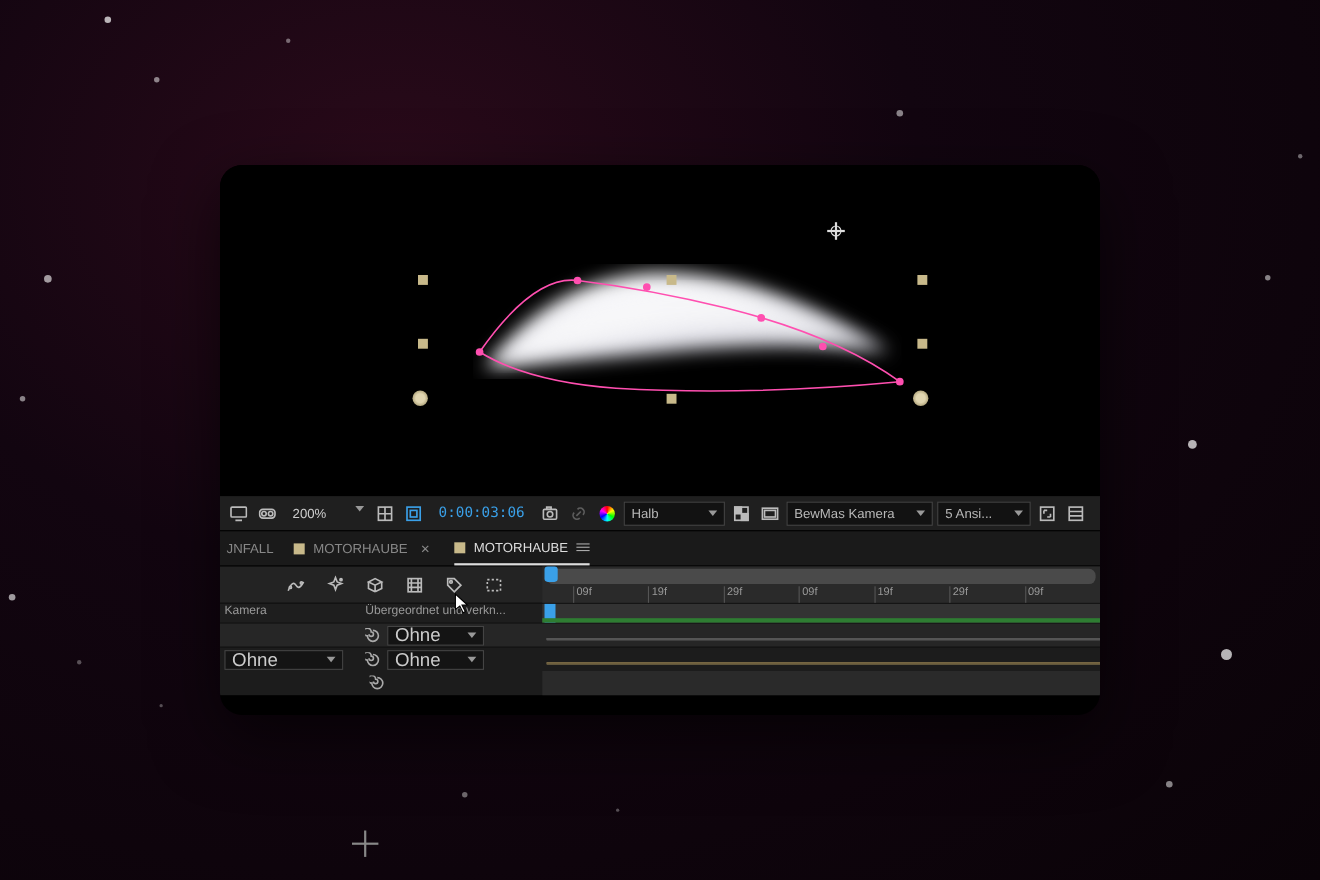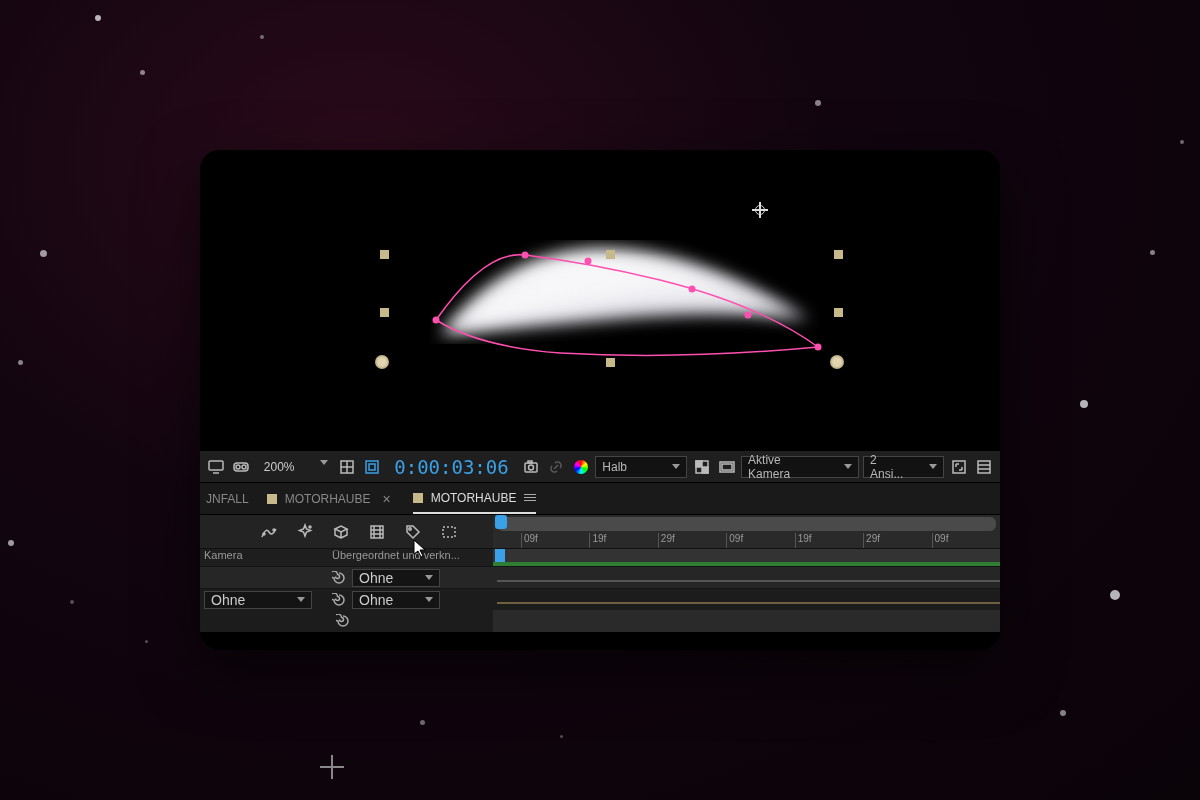--- a/index.html
+++ b/index.html
@@ -65,21 +65,21 @@
     display: flex;
     align-items: center;
     padding: 0 6px;
     gap: 4px;
   }
   .tb-icon { width:22px; height:22px; display:flex; align-items:center; justify-content:center; color:#bbb; cursor:pointer; }
   .tb-icon svg { width:16px; height:16px; fill:none; stroke:#bbb; stroke-width:1.5; }
   .tb-text { color:#ccc; padding:0 4px; }
   .tb-dd { display:flex; gap:18px; padding:0 4px; cursor:pointer; }
   .tb-dd .chev { width:0; height:0; border-left:4px solid transparent; border-right:4px solid transparent; border-top:5px solid #999; margin-left:4px; }
-  .timecode { font-family: monospace; color:#3aa0e8; font-size:19px; padding:0 8px; }
+  .timecode { font-family: monospace; color:#3aa0e8; font-size:13px; padding:0 8px; }
   .color-wheel { width:14px;height:14px;border-radius:50%;background:conic-gradient(red,yellow,lime,cyan,blue,magenta,red); }
   .select-box { background:#121212; border:1px solid #444; height:22px; display:flex; align-items:center; padding:0 6px; gap:20px; cursor:pointer; }
 
   
   .tabs {
     height: 32px;
     background: #1a1a1a;
     display: flex;
     align-items: center;
     padding: 0 6px;
@@ -125,21 +125,21 @@
     height:22px; display:flex; align-items:center;
     border-top:1px solid #141414;
   }
   .layer-row.dark { background:#1c1c1c; }
   .layer-row.light { background:#262626; }
   .lr-left { width:128px; display:flex; align-items:center; padding-left:4px; gap:6px; }
   .lr-mid { width:165px; display:flex; align-items:center; gap:6px; padding-left:4px; }
   .lr-track { flex:1; position:relative; }
   .spiral { display:inline-block; width:14px;height:14px; }
   .spiral svg { width:14px;height:14px; stroke:#aaa; fill:none; stroke-width:1.5; }
-  .dd-small { background:#141414; border:1px solid #444; height:18px; display:flex; align-items:center; padding:0 6px; gap:4px; min-width:88px; cursor:pointer; font-size:14px; color:#ccc; justify-content:space-between; }
+  .dd-small { background:#141414; border:1px solid #444; height:18px; display:flex; align-items:center; padding:0 6px; gap:4px; min-width:88px; cursor:pointer; font-size:17px; color:#ccc; justify-content:space-between; }
   .dd-small .chev { width:0;height:0;border-left:4px solid transparent;border-right:4px solid transparent;border-top:5px solid #999; }
   .clip-bar { position:absolute; left:4px; right:0; top:2px; bottom:2px; background:#b3a06e; border:1px solid #6e5f3d; }
   .layer-row.light .clip-bar { background:#8c8c8c; border-color:#555; }
 
   
   .footer-row { height:22px; background:#1c1c1c; display:flex; }
   .footer-row .sp { width:293px; display:flex; align-items:center; padding-left:136px; }
   .footer-row .rest { flex:1; background:#2a2a2a; }
 
   .cursor-arrow { position:absolute; left:213px; top:389px; width:14px; height:20px; pointer-events:none; z-index:50; }
@@ -273,25 +273,25 @@
           <rect x="8" y="8" width="6" height="6" fill="#bbb"></rect>
         </svg>
       </div>
     <div class="tb-icon">
         <svg viewBox="0 0 16 16">
           <rect x="1" y="3" width="14" height="10"></rect>
           <rect x="3" y="5" width="10" height="6"></rect>
         </svg>
       </div>
     <div class="select-box" style="min-width:118px">
-      <span>Aktive Kamera</span>
+      <span>BewMas Kamera</span>
       <span style="margin-left:auto;width:0;height:0;border-left:4px solid transparent;border-right:4px solid transparent;border-top:5px solid #999;"></span>
     </div>
     <div class="select-box" style="min-width:70px">
-      <span>2 Ansi...</span>
+      <span>5 Ansi...</span>
       <span style="margin-left:auto;width:0;height:0;border-left:4px solid transparent;border-right:4px solid transparent;border-top:5px solid #999;"></span>
     </div>
     <div class="tb-icon">
         <svg viewBox="0 0 16 16">
           <rect x="2" y="2" width="12" height="12"></rect>
           <path d="M5 5 h3 M5 5 v3 M11 11 h-3 M11 11 v-3"></path>
         </svg>
       </div>
     <div class="tb-icon">
         <svg viewBox="0 0 16 16">

